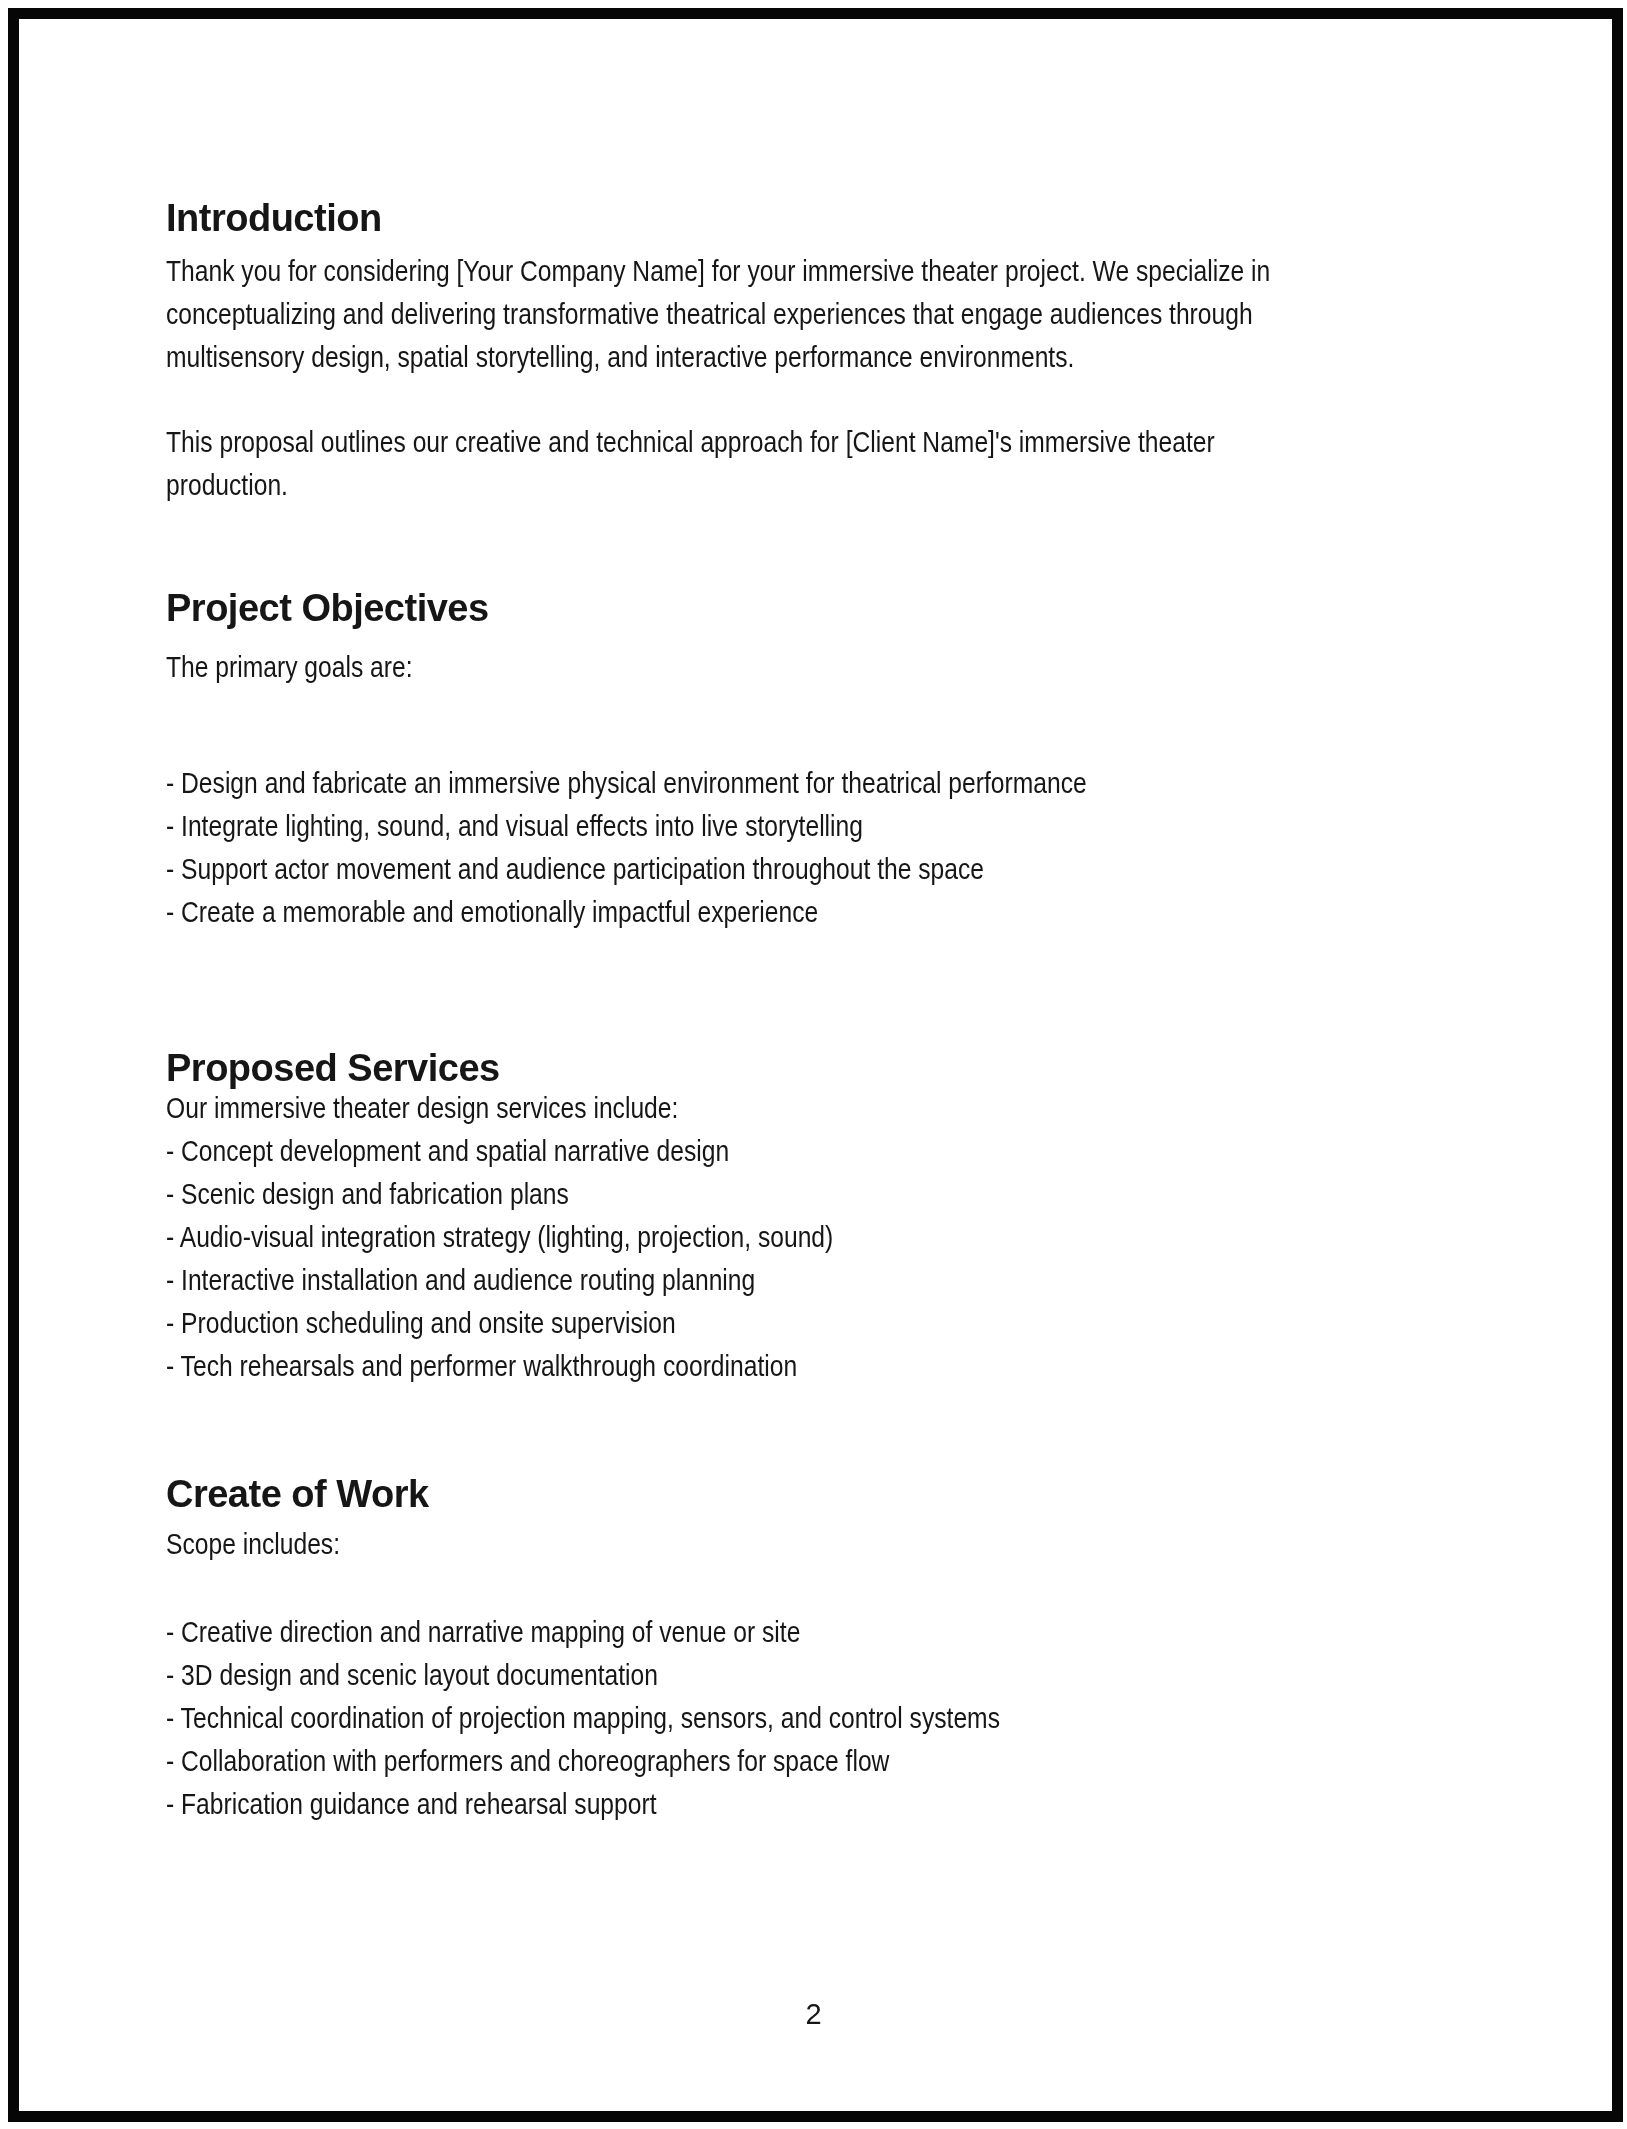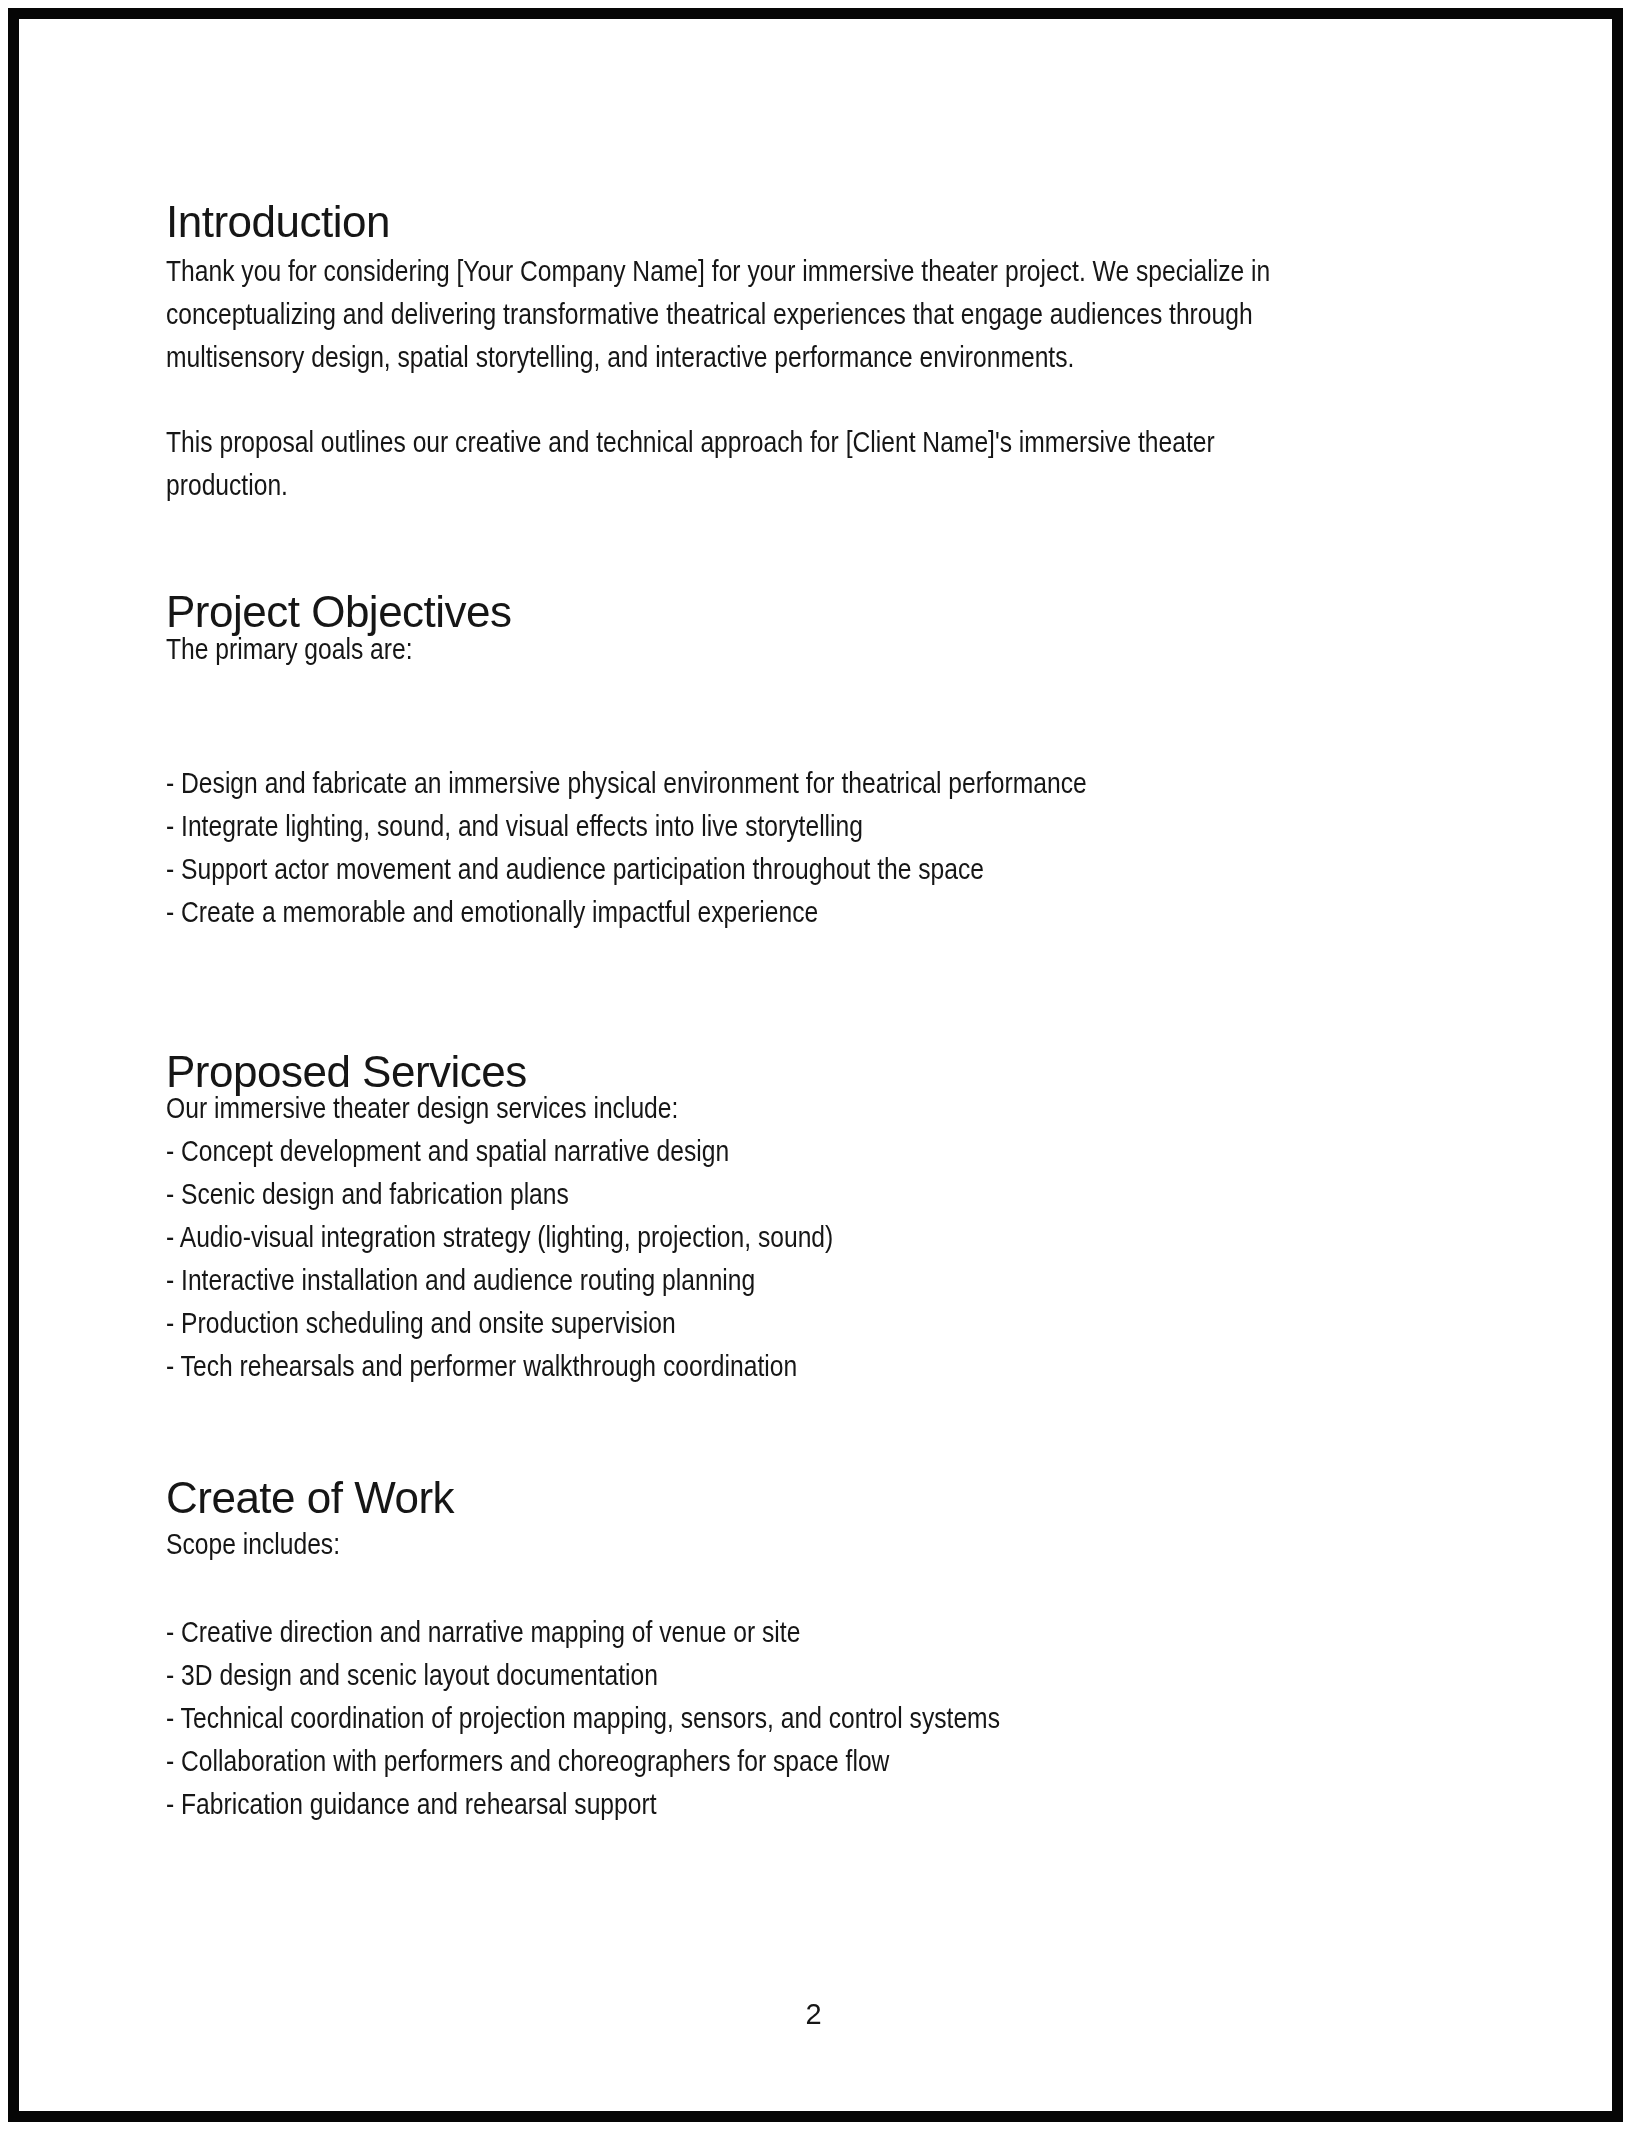--- a/index.html
+++ b/index.html
@@ -23,22 +23,22 @@
     bottom: 7px;
     border: 11px solid #060606;
     background: transparent;
     pointer-events: none;
   }
   .block {
     position: absolute;
     left: 166px;
   }
   .h {
-    font-size: 44px;
-    font-weight: normal;
+    font-size: 38px;
+    font-weight: bold;
     line-height: 58px;
     white-space: nowrap;
     letter-spacing: -0.5px;
   }
   .t {
     font-size: 29px;
     font-weight: normal;
     line-height: 43px;
     white-space: nowrap;
     transform: scaleX(0.85);
@@ -68,21 +68,21 @@
     <div class="t">multisensory design, spatial storytelling, and interactive performance environments.</div>
   </div>
 
   <div class="block" style="top:421px">
     <div class="t">This proposal outlines our creative and technical approach for [Client Name]'s immersive theater</div>
     <div class="t">production.</div>
   </div>
 
   <h1 class="block h" style="top:554px">Project Objectives</h1>
 
-  <div class="block" style="top:628px">
+  <div class="block" style="top:646px">
     <div class="t">The primary goals are:</div>
   </div>
 
   <div class="block" style="top:762px">
     <div class="t">- Design and fabricate an immersive physical environment for theatrical performance</div>
     <div class="t">- Integrate lighting, sound, and visual effects into live storytelling</div>
     <div class="t">- Support actor movement and audience participation throughout the space</div>
     <div class="t">- Create a memorable and emotionally impactful experience</div>
   </div>
 

